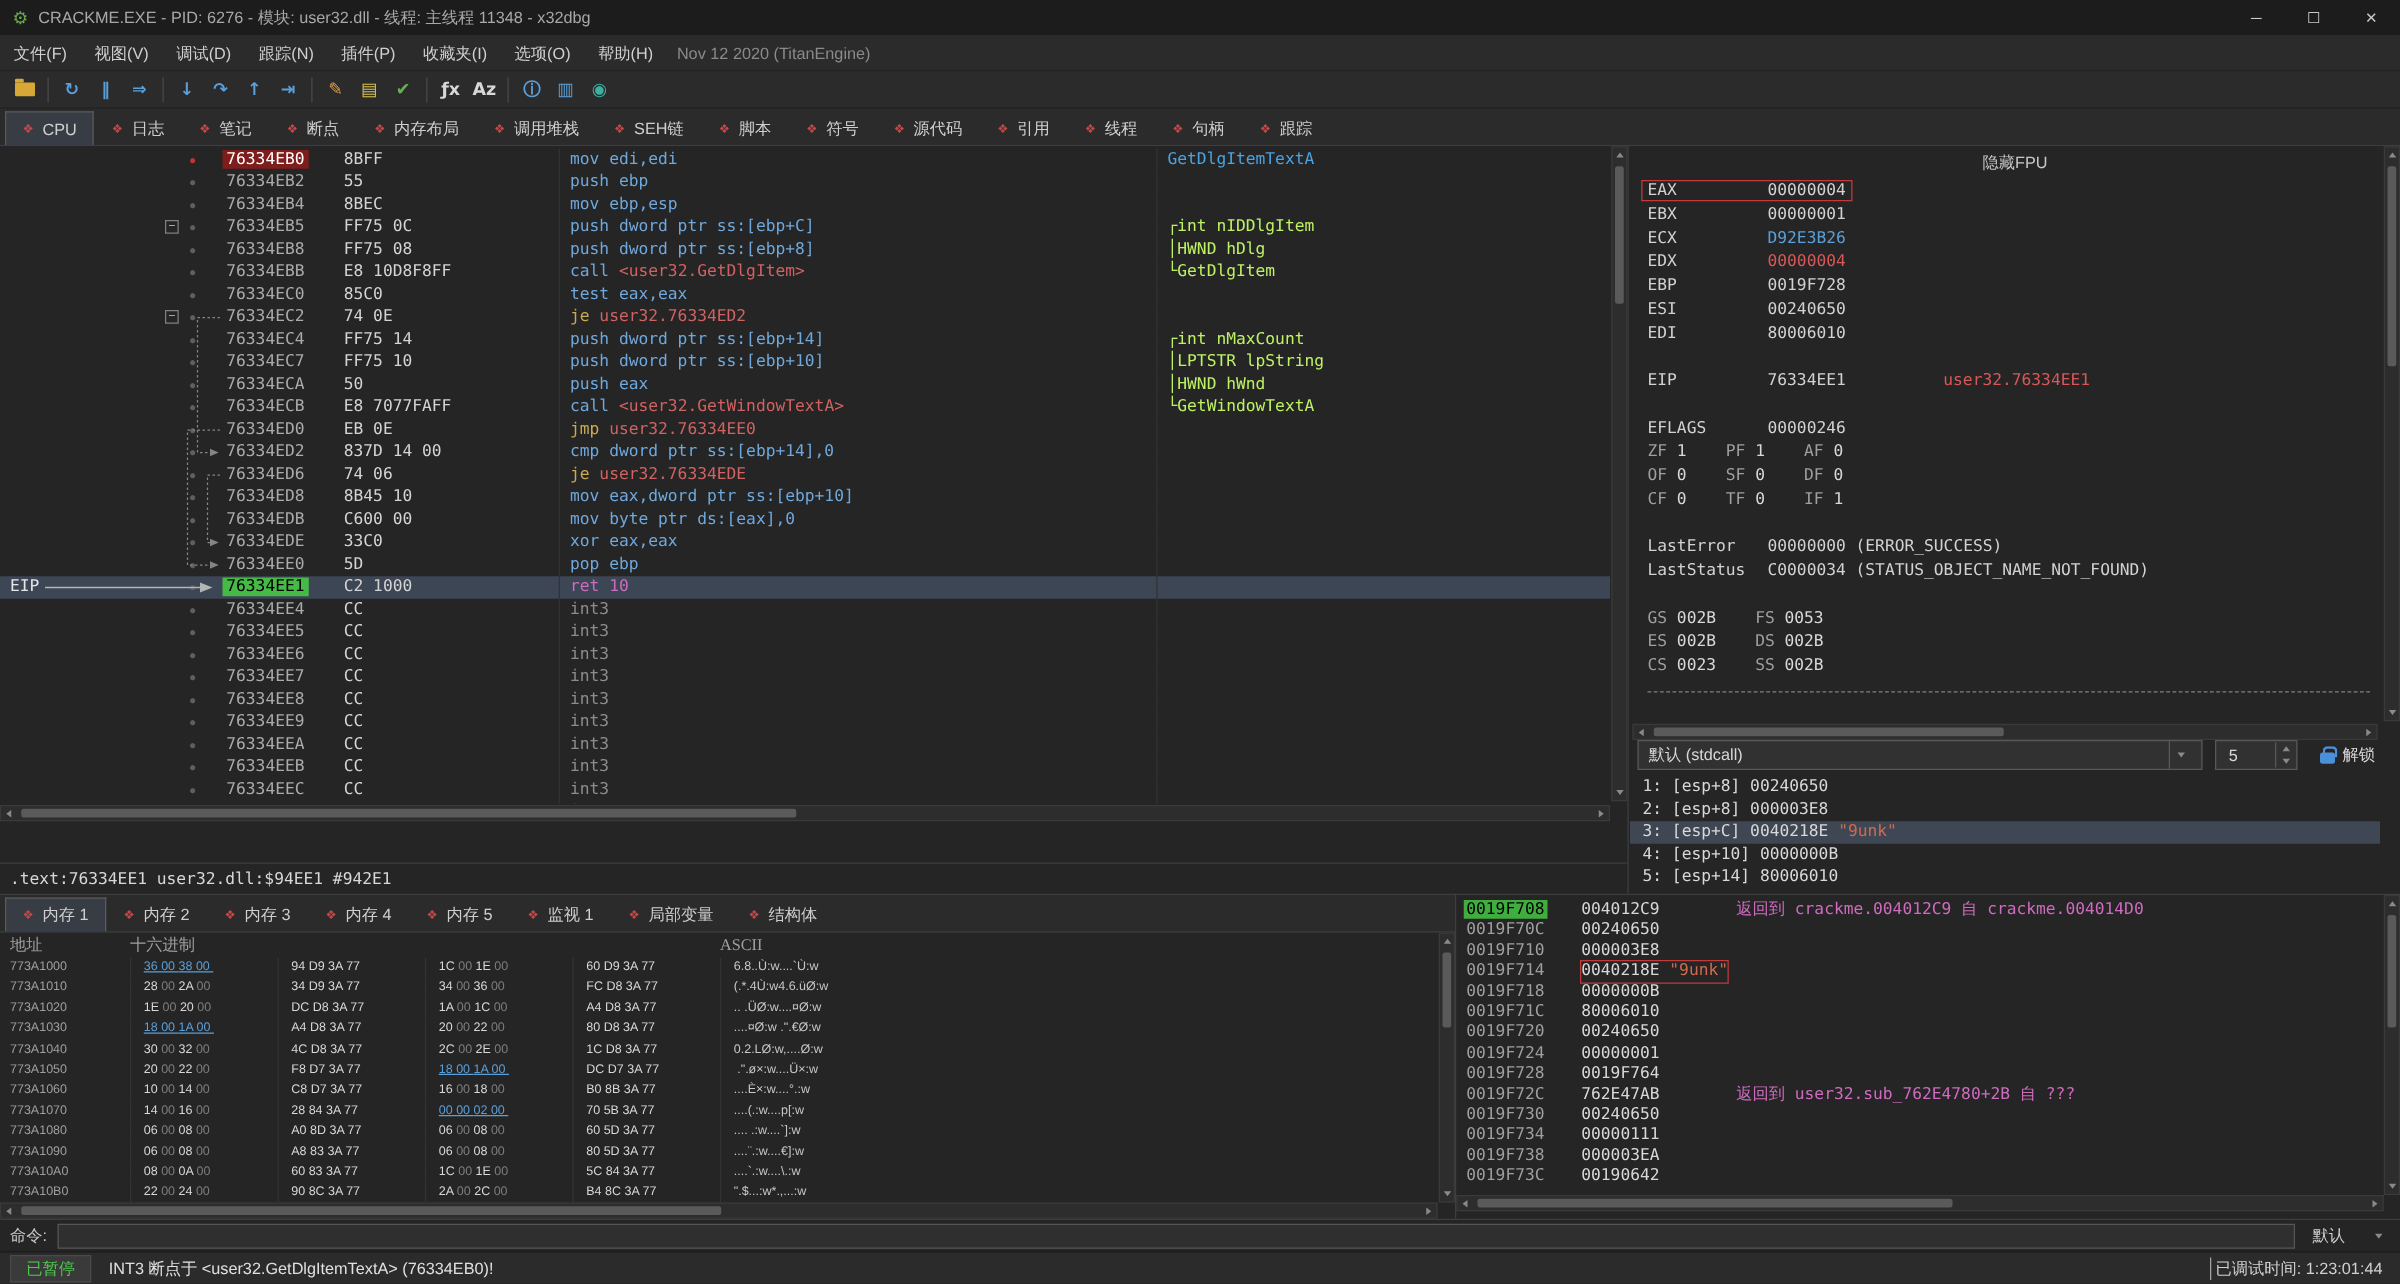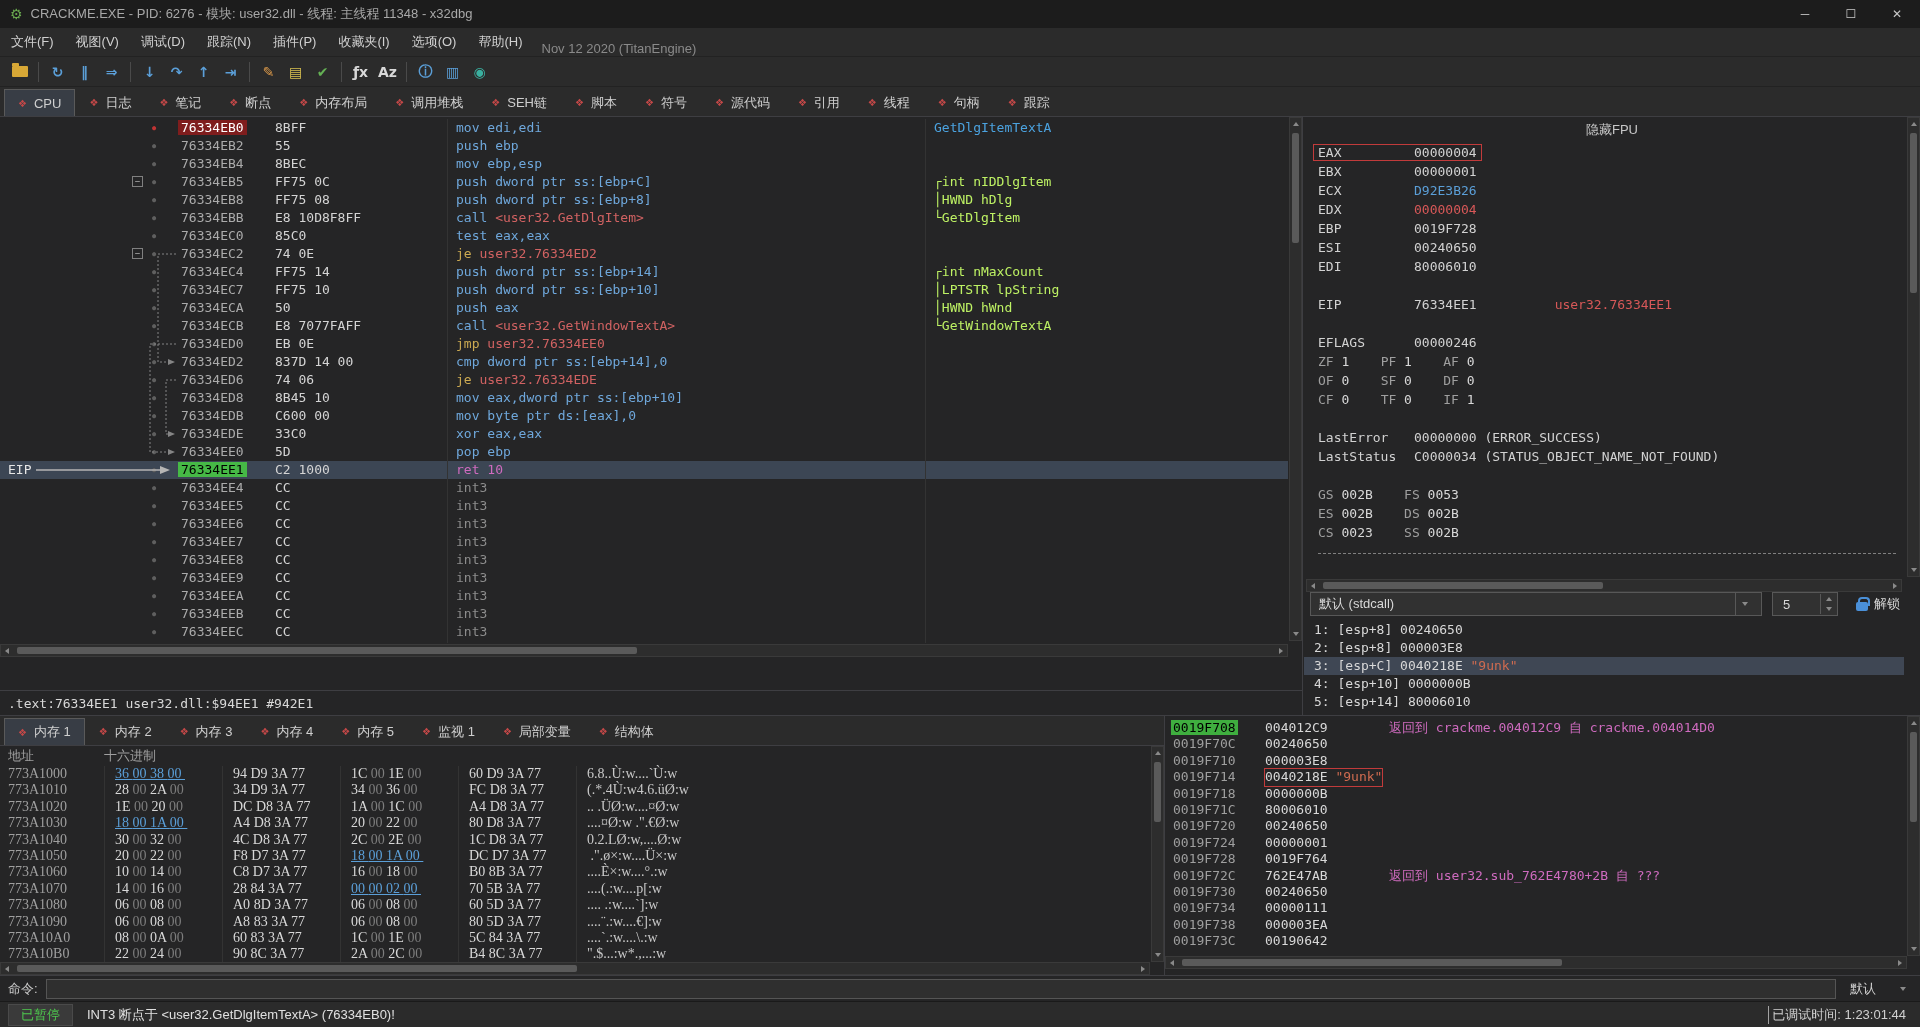--- a/index.html
+++ b/index.html
@@ -7,21 +7,21 @@
 body{background:#252526;color:#d8d8d8;font-family:"Liberation Sans",sans-serif;font-size:13px;position:relative}
 
 
 #titlebar{position:absolute;top:0;left:0;width:100%;height:28px;background:#1c1c1c;display:flex;align-items:center;gap:8px;padding-left:10px}
 #app-icon{color:#6aa84f;font-size:14px}
 #title-text{color:#a8a8a8;font-size:13px}
 .win-controls{margin-left:auto;display:flex;height:100%}
 .win-btn{width:46px;display:flex;align-items:center;justify-content:center;color:#c8c8c8;font-size:12px}
 
 
-#menubar{position:absolute;top:28px;width:100%;height:29px;background:#2b2b2b;display:flex;align-items:flex-end;border-bottom:1px solid #222}
+#menubar{position:absolute;top:28px;width:100%;height:29px;background:#2b2b2b;display:flex;align-items:center;border-bottom:1px solid #222}
 #menu-items{display:flex}
 .menu-item{padding:0 11px;line-height:29px;color:#d0d0d0}
 #build-date{color:#8a8a8a;margin-left:8px}
 
 
 #toolbar{position:absolute;top:57px;width:100%;height:30px;background:#2b2b2b;display:flex;align-items:center;padding-left:6px;border-bottom:1px solid #222}
 #toolbar-icons{display:flex;align-items:center}
 .tb-btn{width:27px;height:24px;display:flex;align-items:center;justify-content:center;font-size:14px;font-weight:bold;font-family:"DejaVu Sans",sans-serif}
 .tb-sep{width:1px;height:20px;background:#4a4a4a;margin:0 5px}
 .ic-folder{width:16px;height:11px;background:#d8a836;border-radius:1px;position:relative;display:inline-block}
@@ -109,21 +109,21 @@
 .arow.asel{background:#3f4754}
 .astr{color:#cf6b50}
 
 
 #dump{position:absolute;top:715px;left:0;width:1164px;height:260px;border-top:1px solid #3e3e42;background:#252526}
 #dump-tabbar{height:30px;background:#2b2b2b;display:flex;align-items:flex-end;padding-left:4px;border-bottom:1px solid #3e3e42}
 #dump-headers{display:flex;height:20px;line-height:20px;color:#9f9f9f;font-family:Liberation Serif, serif;font-size:13px}
 #dh-addr{width:104px;padding-left:8px}
 #dh-hex{width:472px}
 #dh-ascii{flex:1}
-.hrow{display:flex;height:16.4px;line-height:16.4px;font-family:Liberation Serif, serif;font-size:14px;white-space:pre}
+.hrow{display:flex;height:16.4px;line-height:16.4px;font-family:Liberation Sans, sans-serif;font-size:10px;white-space:pre}
 .haddr{width:104px;padding-left:8px;color:#9f9f9f;flex:none}
 .hgroup{width:118px;flex:none;border-left:1px solid #333;padding-left:10px}
 .hb{color:#d8d8d8}
 .hb.dim{color:#7d7d7d}
 .hgroup.hl .hb{color:#5b9fd8;text-decoration:underline}
 .hascii{flex:1;color:#c8c8c8;border-left:1px solid #333;padding-left:10px}
 
 
 #stack{position:absolute;top:715px;left:1164px;width:756px;height:260px;border-top:1px solid #3e3e42;border-left:1px solid #3e3e42;background:#252526}
 #stack-rows{padding-top:4px}
@@ -435,20 +435,21 @@
         </div>
         <div class="tab">
           <span class="tab-ic">❖</span>
           <span class="tab-lb">结构体</span>
         </div>
       </div>
   </div>
   <div id="dump-headers">
     <span id="dh-addr">地址</span>
     <span id="dh-hex">十六进制</span>
+    <span id="dh-ascii">ASCII</span>
   </div>
   <div id="dump-rows">
       <div class="hrow"><span class="haddr">773A1000</span><span class="hgroup hl"><span class="hb">36 </span><span class="hb dim">00 </span><span class="hb">38 </span><span class="hb dim">00 </span></span><span class="hgroup"><span class="hb">94 </span><span class="hb">D9 </span><span class="hb">3A </span><span class="hb">77 </span></span><span class="hgroup"><span class="hb">1C </span><span class="hb dim">00 </span><span class="hb">1E </span><span class="hb dim">00 </span></span><span class="hgroup"><span class="hb">60 </span><span class="hb">D9 </span><span class="hb">3A </span><span class="hb">77 </span></span><span class="hascii">6.8..Ù:w....`Ù:w</span></div>
       <div class="hrow"><span class="haddr">773A1010</span><span class="hgroup"><span class="hb">28 </span><span class="hb dim">00 </span><span class="hb">2A </span><span class="hb dim">00 </span></span><span class="hgroup"><span class="hb">34 </span><span class="hb">D9 </span><span class="hb">3A </span><span class="hb">77 </span></span><span class="hgroup"><span class="hb">34 </span><span class="hb dim">00 </span><span class="hb">36 </span><span class="hb dim">00 </span></span><span class="hgroup"><span class="hb">FC </span><span class="hb">D8 </span><span class="hb">3A </span><span class="hb">77 </span></span><span class="hascii">(.*.4Ù:w4.6.üØ:w</span></div>
       <div class="hrow"><span class="haddr">773A1020</span><span class="hgroup"><span class="hb">1E </span><span class="hb dim">00 </span><span class="hb">20 </span><span class="hb dim">00 </span></span><span class="hgroup"><span class="hb">DC </span><span class="hb">D8 </span><span class="hb">3A </span><span class="hb">77 </span></span><span class="hgroup"><span class="hb">1A </span><span class="hb dim">00 </span><span class="hb">1C </span><span class="hb dim">00 </span></span><span class="hgroup"><span class="hb">A4 </span><span class="hb">D8 </span><span class="hb">3A </span><span class="hb">77 </span></span><span class="hascii">.. .ÜØ:w....¤Ø:w</span></div>
       <div class="hrow"><span class="haddr">773A1030</span><span class="hgroup hl"><span class="hb">18 </span><span class="hb dim">00 </span><span class="hb">1A </span><span class="hb dim">00 </span></span><span class="hgroup"><span class="hb">A4 </span><span class="hb">D8 </span><span class="hb">3A </span><span class="hb">77 </span></span><span class="hgroup"><span class="hb">20 </span><span class="hb dim">00 </span><span class="hb">22 </span><span class="hb dim">00 </span></span><span class="hgroup"><span class="hb">80 </span><span class="hb">D8 </span><span class="hb">3A </span><span class="hb">77 </span></span><span class="hascii">....¤Ø:w .".€Ø:w</span></div>
       <div class="hrow"><span class="haddr">773A1040</span><span class="hgroup"><span class="hb">30 </span><span class="hb dim">00 </span><span class="hb">32 </span><span class="hb dim">00 </span></span><span class="hgroup"><span class="hb">4C </span><span class="hb">D8 </span><span class="hb">3A </span><span class="hb">77 </span></span><span class="hgroup"><span class="hb">2C </span><span class="hb dim">00 </span><span class="hb">2E </span><span class="hb dim">00 </span></span><span class="hgroup"><span class="hb">1C </span><span class="hb">D8 </span><span class="hb">3A </span><span class="hb">77 </span></span><span class="hascii">0.2.LØ:w,....Ø:w</span></div>
       <div class="hrow"><span class="haddr">773A1050</span><span class="hgroup"><span class="hb">20 </span><span class="hb dim">00 </span><span class="hb">22 </span><span class="hb dim">00 </span></span><span class="hgroup"><span class="hb">F8 </span><span class="hb">D7 </span><span class="hb">3A </span><span class="hb">77 </span></span><span class="hgroup hl"><span class="hb">18 </span><span class="hb dim">00 </span><span class="hb">1A </span><span class="hb dim">00 </span></span><span class="hgroup"><span class="hb">DC </span><span class="hb">D7 </span><span class="hb">3A </span><span class="hb">77 </span></span><span class="hascii"> .".ø×:w....Ü×:w</span></div>
       <div class="hrow"><span class="haddr">773A1060</span><span class="hgroup"><span class="hb">10 </span><span class="hb dim">00 </span><span class="hb">14 </span><span class="hb dim">00 </span></span><span class="hgroup"><span class="hb">C8 </span><span class="hb">D7 </span><span class="hb">3A </span><span class="hb">77 </span></span><span class="hgroup"><span class="hb">16 </span><span class="hb dim">00 </span><span class="hb">18 </span><span class="hb dim">00 </span></span><span class="hgroup"><span class="hb">B0 </span><span class="hb">8B </span><span class="hb">3A </span><span class="hb">77 </span></span><span class="hascii">....È×:w....°.:w</span></div>
       <div class="hrow"><span class="haddr">773A1070</span><span class="hgroup"><span class="hb">14 </span><span class="hb dim">00 </span><span class="hb">16 </span><span class="hb dim">00 </span></span><span class="hgroup"><span class="hb">28 </span><span class="hb">84 </span><span class="hb">3A </span><span class="hb">77 </span></span><span class="hgroup hl"><span class="hb dim">00 </span><span class="hb dim">00 </span><span class="hb">02 </span><span class="hb dim">00 </span></span><span class="hgroup"><span class="hb">70 </span><span class="hb">5B </span><span class="hb">3A </span><span class="hb">77 </span></span><span class="hascii">....(.:w....p[:w</span></div>

